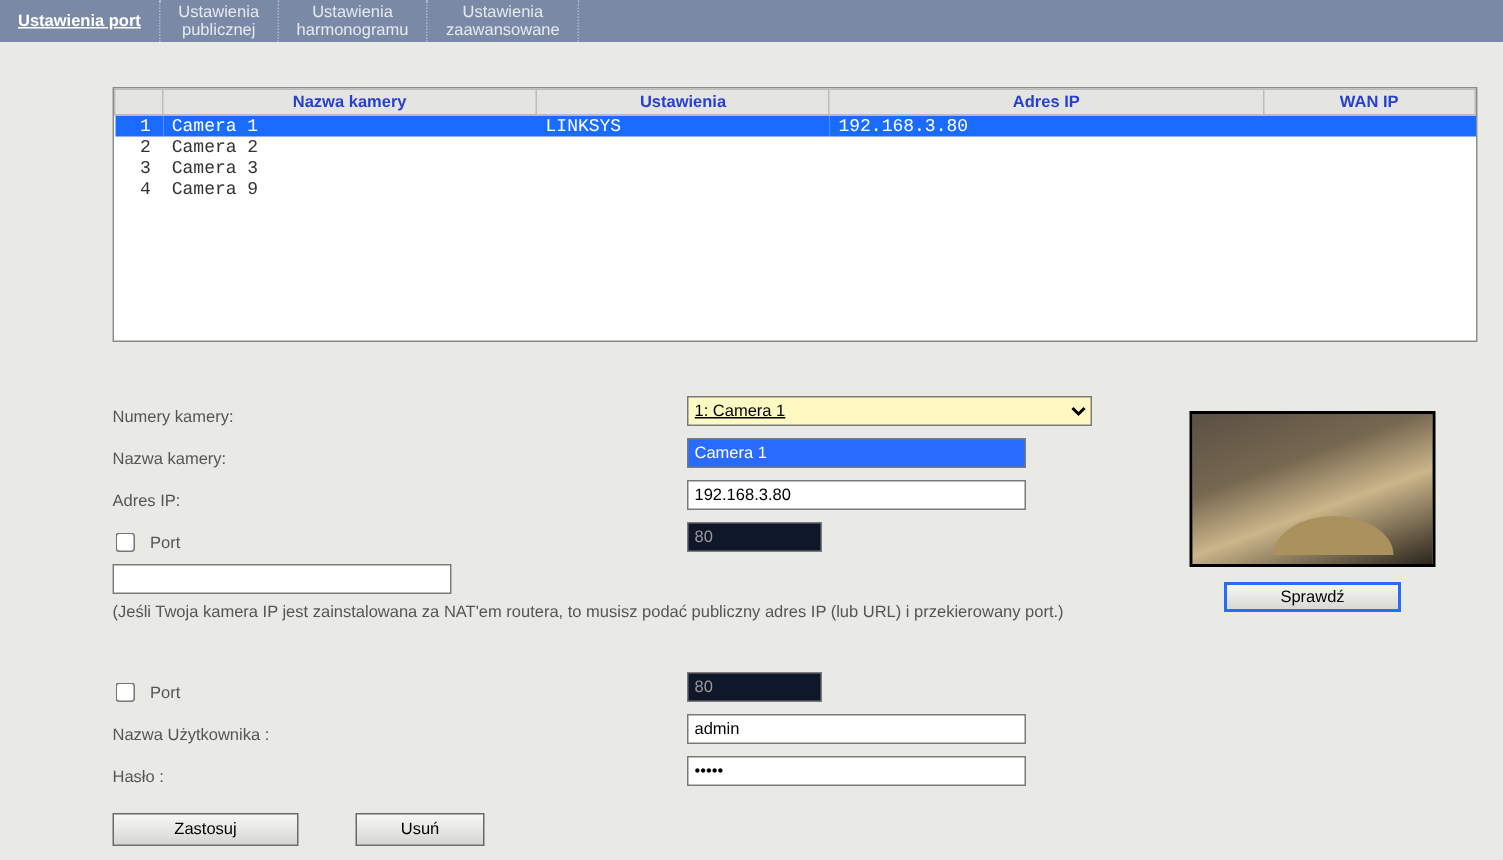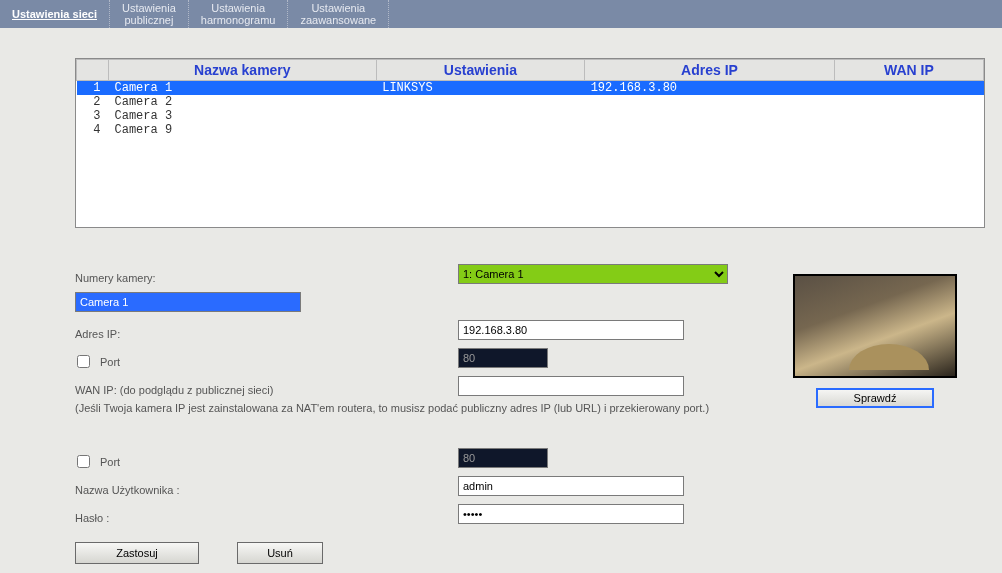--- a/index.html
+++ b/index.html
@@ -53,21 +53,21 @@
     border-collapse: collapse;
     width: 100%;
     font-family: "Courier New", monospace;
     font-size: 12px;
   }
   table.camtbl th {
     background: #e4e4e2;
     color: #2840d0;
     font-weight: bold;
     font-family: Tahoma, Arial, sans-serif;
-    font-size: 14px;
+    font-size: 11px;
     border: 1px solid #bcbcbc;
     padding: 2px 4px;
     text-align: center;
   }
   table.camtbl th.numcol { width: 32px; background:#e4e4e2; }
   table.camtbl td {
     padding: 0 6px;
     height: 14px;
     white-space: nowrap;
   }
@@ -95,22 +95,23 @@
   .row .lblcol input[type=checkbox]{
     margin: 0 4px 0 2px;
   }
   .fld {
     width: 198px;
   }
   select.fld {
     width: 270px;
     height: 20px;
     font-size: 11px;
-    background: #84cc16;
+    background: #fef9c3;
     border: 1px solid #7a7a7a;
+    text-decoration: underline;
   }
   input.fld {
     height: 20px;
     padding: 1px 4px;
     font-size: 11px;
     border: 1px solid #7a7a7a;
     background: #fff;
   }
   input.fld.wide { width: 226px; }
   input.fld.short { width: 90px; }
@@ -171,21 +172,21 @@
     font-size: 11px;
     cursor: pointer;
   }
   .btnrow button.del { width: 86px; }
 </style>
 </head>
 <body>
 
 <div class="tabstrip">
   <div class="tab active">
-    <span>Ustawienia sieci</span>
+    <span>Ustawienia port</span>
   </div>
   <div class="tab">
     <span>Ustawienia</span>
     <span>publicznej</span>
   </div>
   <div class="tab">
     <span>Ustawienia</span>
     <span>harmonogramu</span>
   </div>
   <div class="tab">
@@ -251,42 +252,42 @@
       <div class="lblcol">
           <span>Numery kamery:</span>
         </div>
       <select class="fld">
         <option>1: Camera 1</option>
       </select>
     </div>
 
 
     <div class="row">
+      <div class="lblcol">
+          <span>Nazwa kamery:</span>
+        </div>
       <input class="fld wide sel" value="Camera 1" style="">
     </div>
 
     <div class="row">
       <div class="lblcol">
           <span>Adres IP:</span>
         </div>
       <input class="fld wide" value="192.168.3.80" style="">
     </div>
 
     <div class="row">
       <div class="lblcol">
         <input type="checkbox" style="">
         <span>Port</span>
       </div>
       <input class="fld short disabled" disabled="" value="80" style="">
     </div>
 
     <div class="row">
-      <div class="lblcol">
-          <span>WAN IP: (do podglądu z publicznej sieci)</span>
-        </div>
       <input class="fld wide" value="" style="">
     </div>
 
     <div class="hint">(Jeśli Twoja kamera IP jest zainstalowana za NAT'em routera, to musisz podać publiczny adres IP (lub URL) i przekierowany port.)</div>
 
     <div class="row">
       <div class="lblcol">
         <input type="checkbox" style="">
         <span>Port</span>
       </div>

